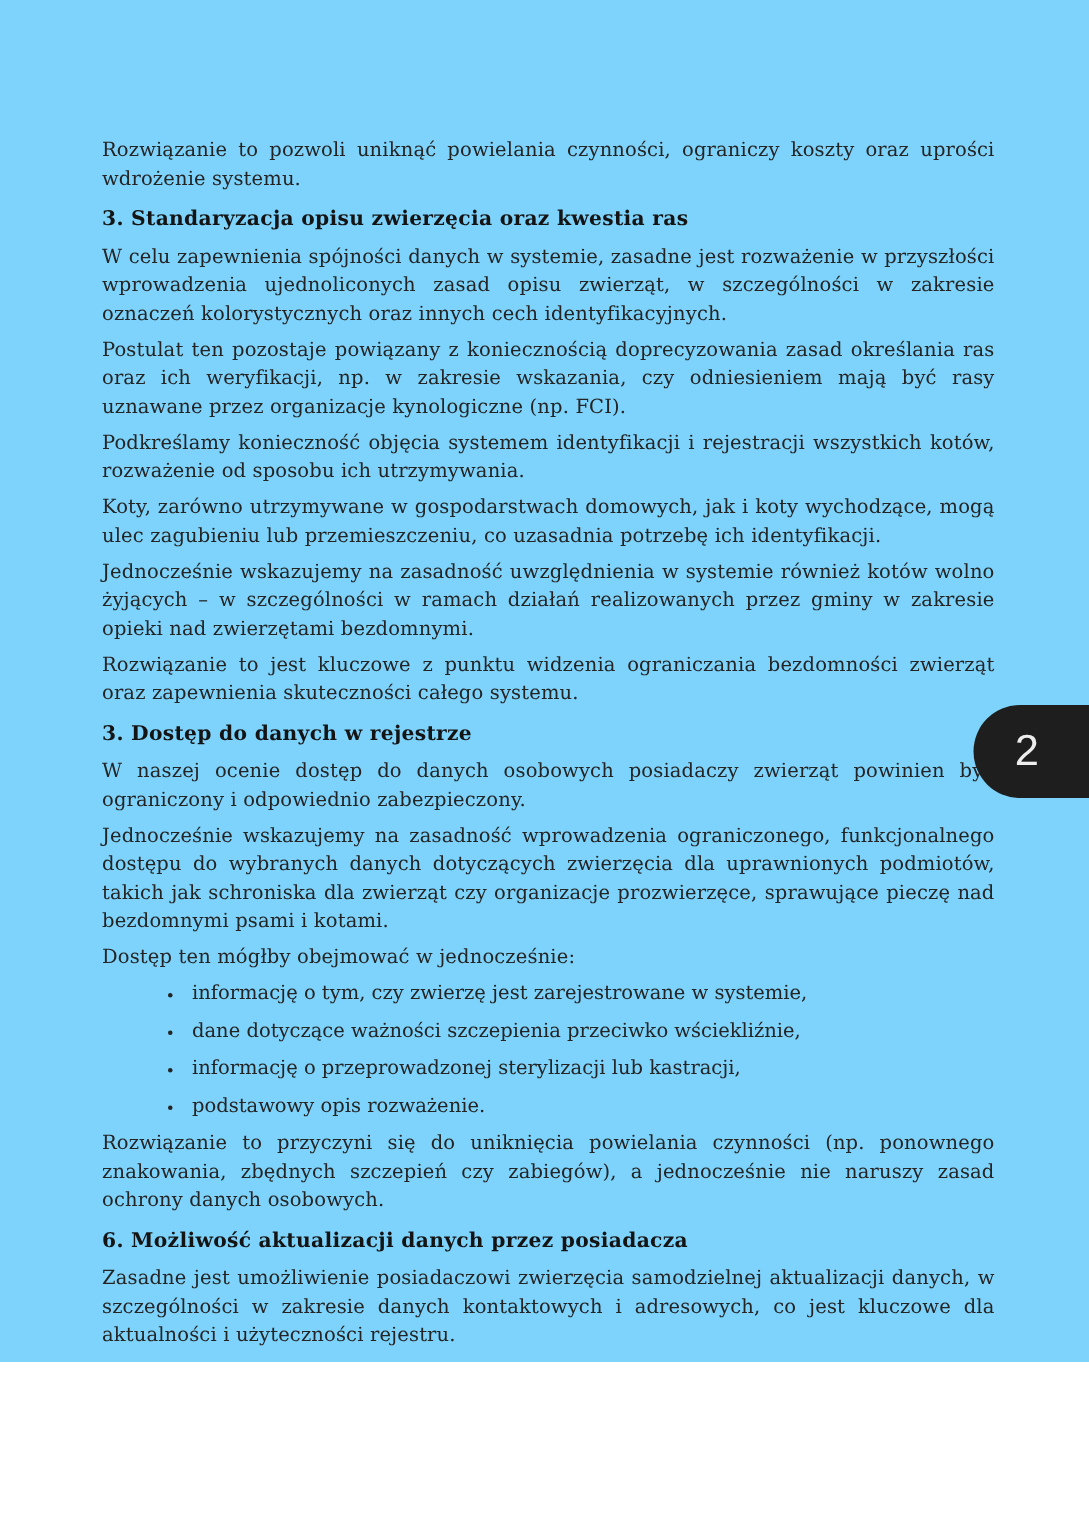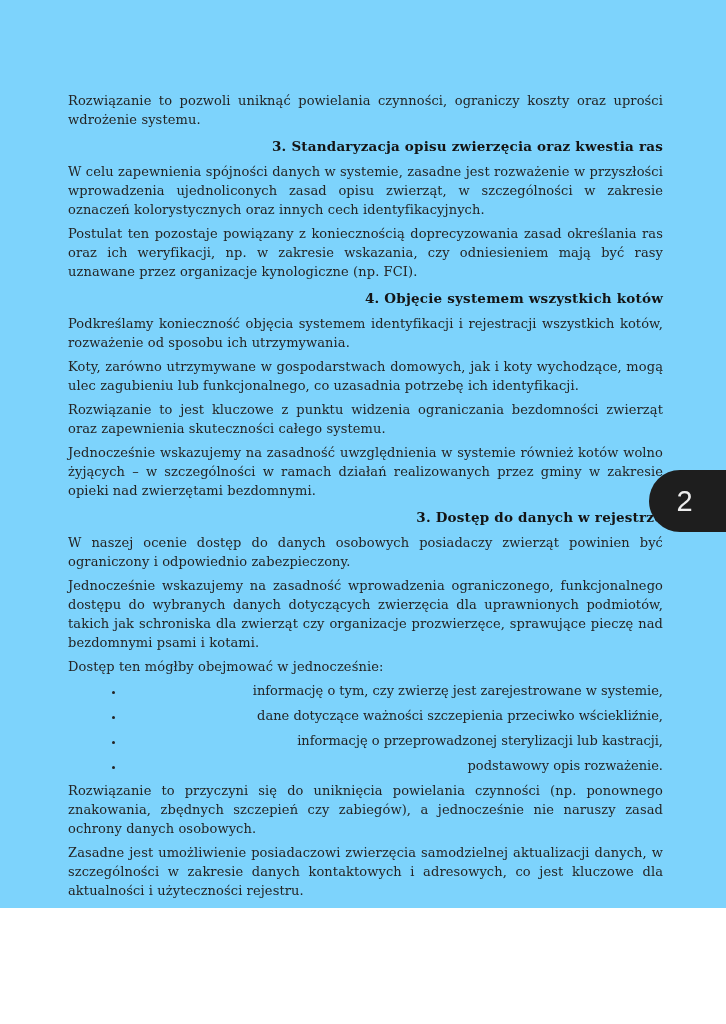--- a/index.html
+++ b/index.html
@@ -25,26 +25,24 @@
     text-align: justify;
     letter-spacing: 0.1px;
   }
   .content h2 {
     margin: 8px 0 6px 0;
     font-size: 13.5px;
     line-height: 19px;
     font-weight: bold;
     color: #141414;
     letter-spacing: 0.2px;
-    text-align: right;
   }
   .content ul {
     margin: 3px 0 6px 0;
     padding-left: 57px;
-    text-align: right;
   }
   .content li {
     font-size: 13px;
     line-height: 19px;
     margin-bottom: 6px;
     padding-left: 3px;
   }
   .content li::marker { font-size: 11px; }
   .page-badge {
     position: absolute;
@@ -83,40 +81,40 @@
 <div class="page">
 
   <div class="content">
 
     <p>Rozwiązanie to pozwoli uniknąć powielania czynności, ograniczy koszty oraz uprości wdrożenie systemu.</p>
 
     <h2>3. Standaryzacja opisu zwierzęcia oraz kwestia ras</h2>
     <p>W celu zapewnienia spójności danych w systemie, zasadne jest rozważenie w przyszłości wprowadzenia ujednoliconych zasad opisu zwierząt, w szczególności w zakresie oznaczeń kolorystycznych oraz innych cech identyfikacyjnych.</p>
     <p>Postulat ten pozostaje powiązany z koniecznością doprecyzowania zasad określania ras oraz ich weryfikacji, np. w zakresie wskazania, czy odniesieniem mają być rasy uznawane przez organizacje kynologiczne (np. FCI).</p>
 
-    <h2>4. Objęcie systemem wszystkich kotów</h2>
     <p>Podkreślamy konieczność objęcia systemem identyfikacji i rejestracji wszystkich kotów, rozważenie od sposobu ich utrzymywania.</p>
-    <p>Koty, zarówno utrzymywane w gospodarstwach domowych, jak i koty wychodzące, mogą ulec zagubieniu lub funkcjonalnego, co uzasadnia potrzebę ich identyfikacji.</p>
+    <p>Koty, zarówno utrzymywane w gospodarstwach domowych, jak i koty wychodzące, mogą ulec zagubieniu lub przemieszczeniu, co uzasadnia potrzebę ich identyfikacji.</p>
+    <p>Jednocześnie wskazujemy na zasadność uwzględnienia w systemie również kotów wolno żyjących – w szczególności w ramach działań realizowanych przez gminy w zakresie opieki nad zwierzętami bezdomnymi.</p>
     <p>Rozwiązanie to jest kluczowe z punktu widzenia ograniczania bezdomności zwierząt oraz zapewnienia skuteczności całego systemu.</p>
-    <p>Jednocześnie wskazujemy na zasadność uwzględnienia w systemie również kotów wolno żyjących – w szczególności w ramach działań realizowanych przez gminy w zakresie opieki nad zwierzętami bezdomnymi.</p>
 
     <h2>3. Dostęp do danych w rejestrze</h2>
     <p>W naszej ocenie dostęp do danych osobowych posiadaczy zwierząt powinien być ograniczony i odpowiednio zabezpieczony.</p>
     <p>Jednocześnie wskazujemy na zasadność wprowadzenia ograniczonego, funkcjonalnego dostępu do wybranych danych dotyczących zwierzęcia dla uprawnionych podmiotów, takich jak schroniska dla zwierząt czy organizacje prozwierzęce, sprawujące pieczę nad bezdomnymi psami i kotami.</p>
     <p>Dostęp ten mógłby obejmować w jednocześnie:</p>
 
     <ul>
       <li>informację o tym, czy zwierzę jest zarejestrowane w systemie,</li>
       <li>dane dotyczące ważności szczepienia przeciwko wściekliźnie,</li>
       <li>informację o przeprowadzonej sterylizacji lub kastracji,</li>
       <li>podstawowy opis rozważenie.</li>
     </ul>
 
     <p>Rozwiązanie to przyczyni się do uniknięcia powielania czynności (np. ponownego znakowania, zbędnych szczepień czy zabiegów), a jednocześnie nie naruszy zasad ochrony danych osobowych.</p>
 
+    <h2>6. Możliwość aktualizacji danych przez posiadacza</h2>
     <p>Zasadne jest umożliwienie posiadaczowi zwierzęcia samodzielnej aktualizacji danych, w szczególności w zakresie danych kontaktowych i adresowych, co jest kluczowe dla aktualności i użyteczności rejestru.</p>
 
   </div>
 
   <div class="page-badge">
     <span>2</span>
   </div>
 
   <div class="footer">
     <div>www.ramach.pl | biuro@ozzpiw.pl</div>

